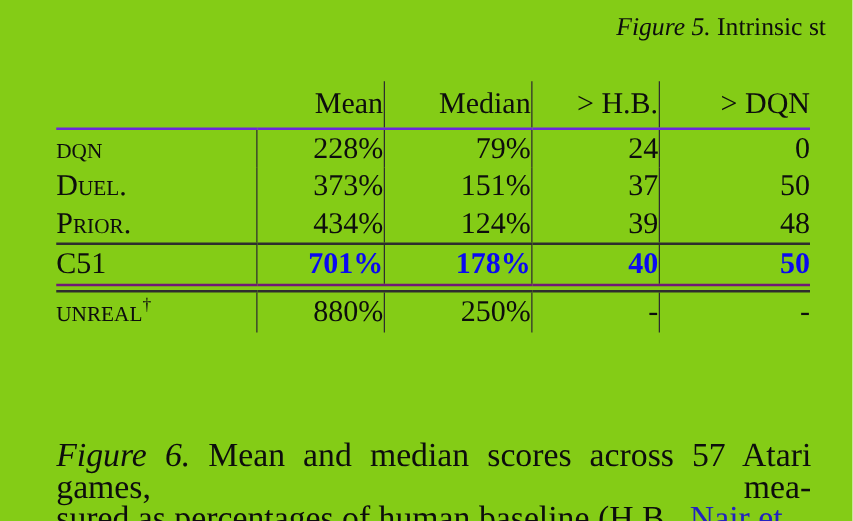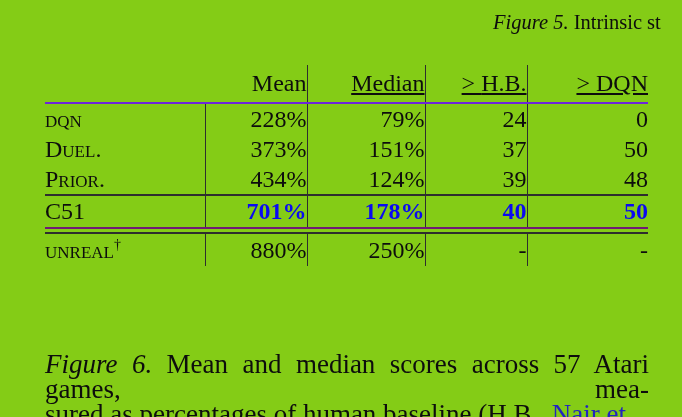--- a/index.html
+++ b/index.html
@@ -11,21 +11,21 @@
   .fig5{position:absolute;left:493px;top:11px;font-size:20.5px;white-space:nowrap;}
   .it{font-style:italic;}
 
   
   table.results{
     position:absolute;left:45px;top:65px;width:603px;
     border-collapse:collapse;table-layout:fixed;font-size:24px;
   }
   table.results th,table.results td{padding:0;font-weight:normal;vertical-align:middle;}
   .header-row th{height:37px;border-bottom:2px solid #6d28d9;font-weight:bold;}
-  .header-row th.sep{border-left:1.5px solid #2e2e2e;text-decoration:underline;}
+  .header-row th.sep{border-left:1.5px solid #2e2e2e;}
   .gt{font-weight:normal;}
   .val{text-align:right;padding-right:14px;}
   .lbl{text-align:left;padding-left:20px;}
   .sc{font-variant:small-caps;}
   tbody td.vline{border-left:1.5px solid #2e2e2e;}
   .body-row td{height:30px;}
   .c51-row td{height:31px;border-top:2px solid #2e2e2e;border-bottom:2px solid #701a75;}
   .c51-row td.val{color:#0a0af2;font-weight:bold;}
   .gap-row td{height:3px;}
   .unreal-row td{height:32px;border-top:2px solid #2e2e2e;}

